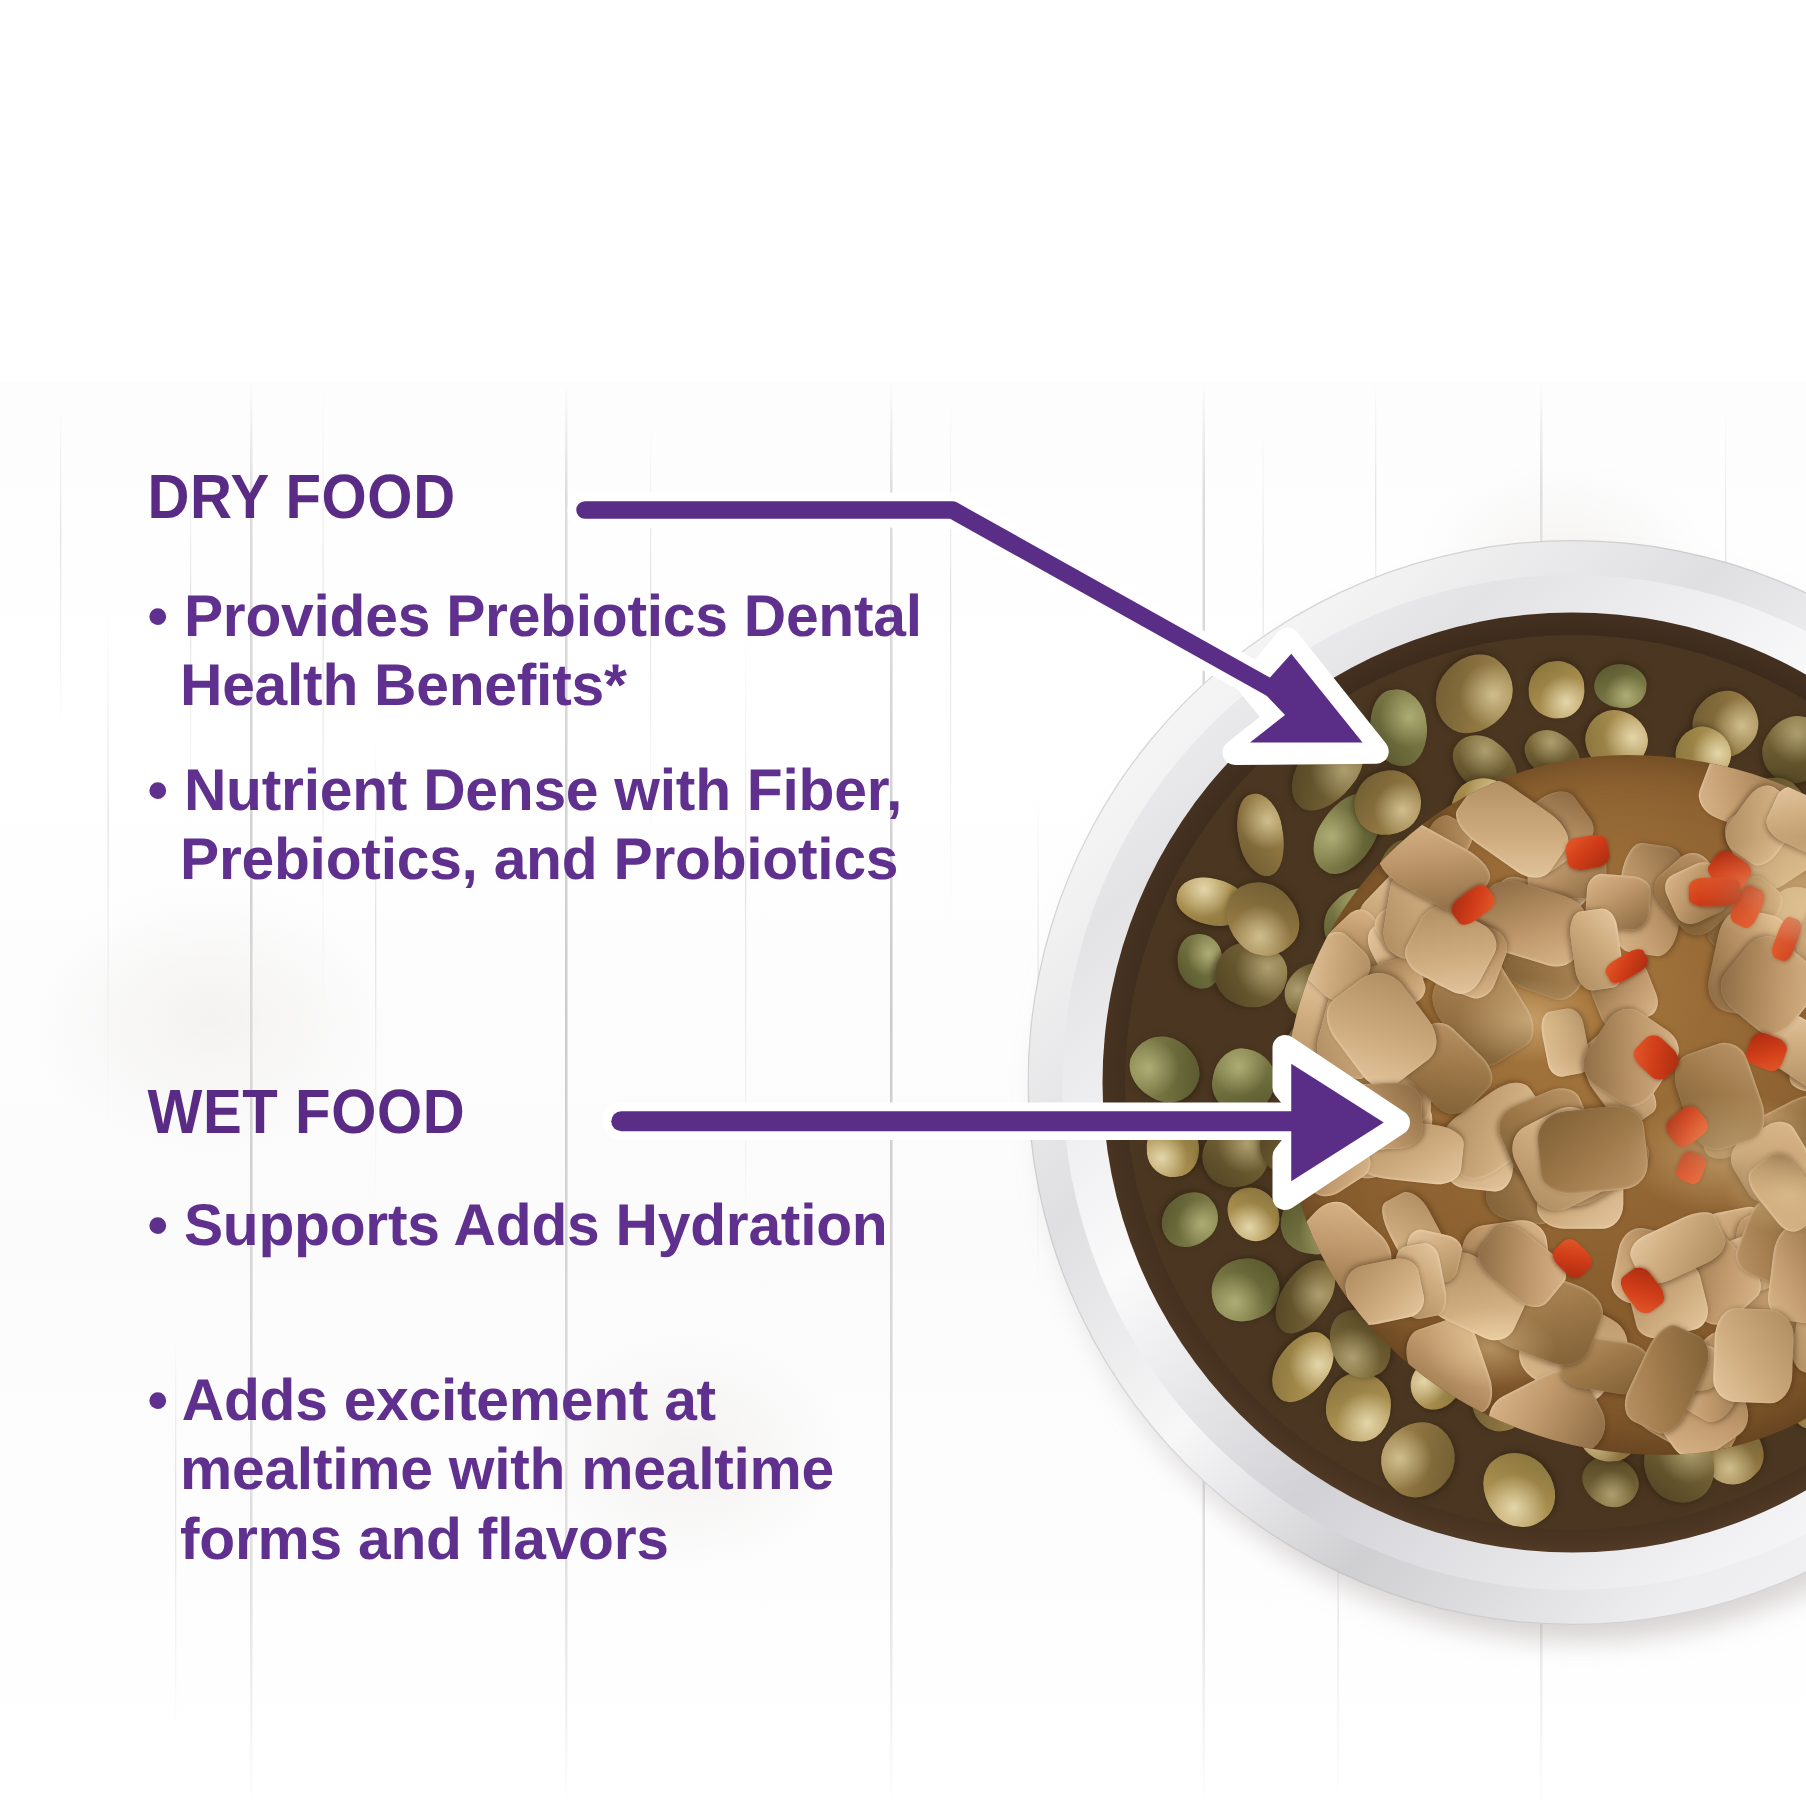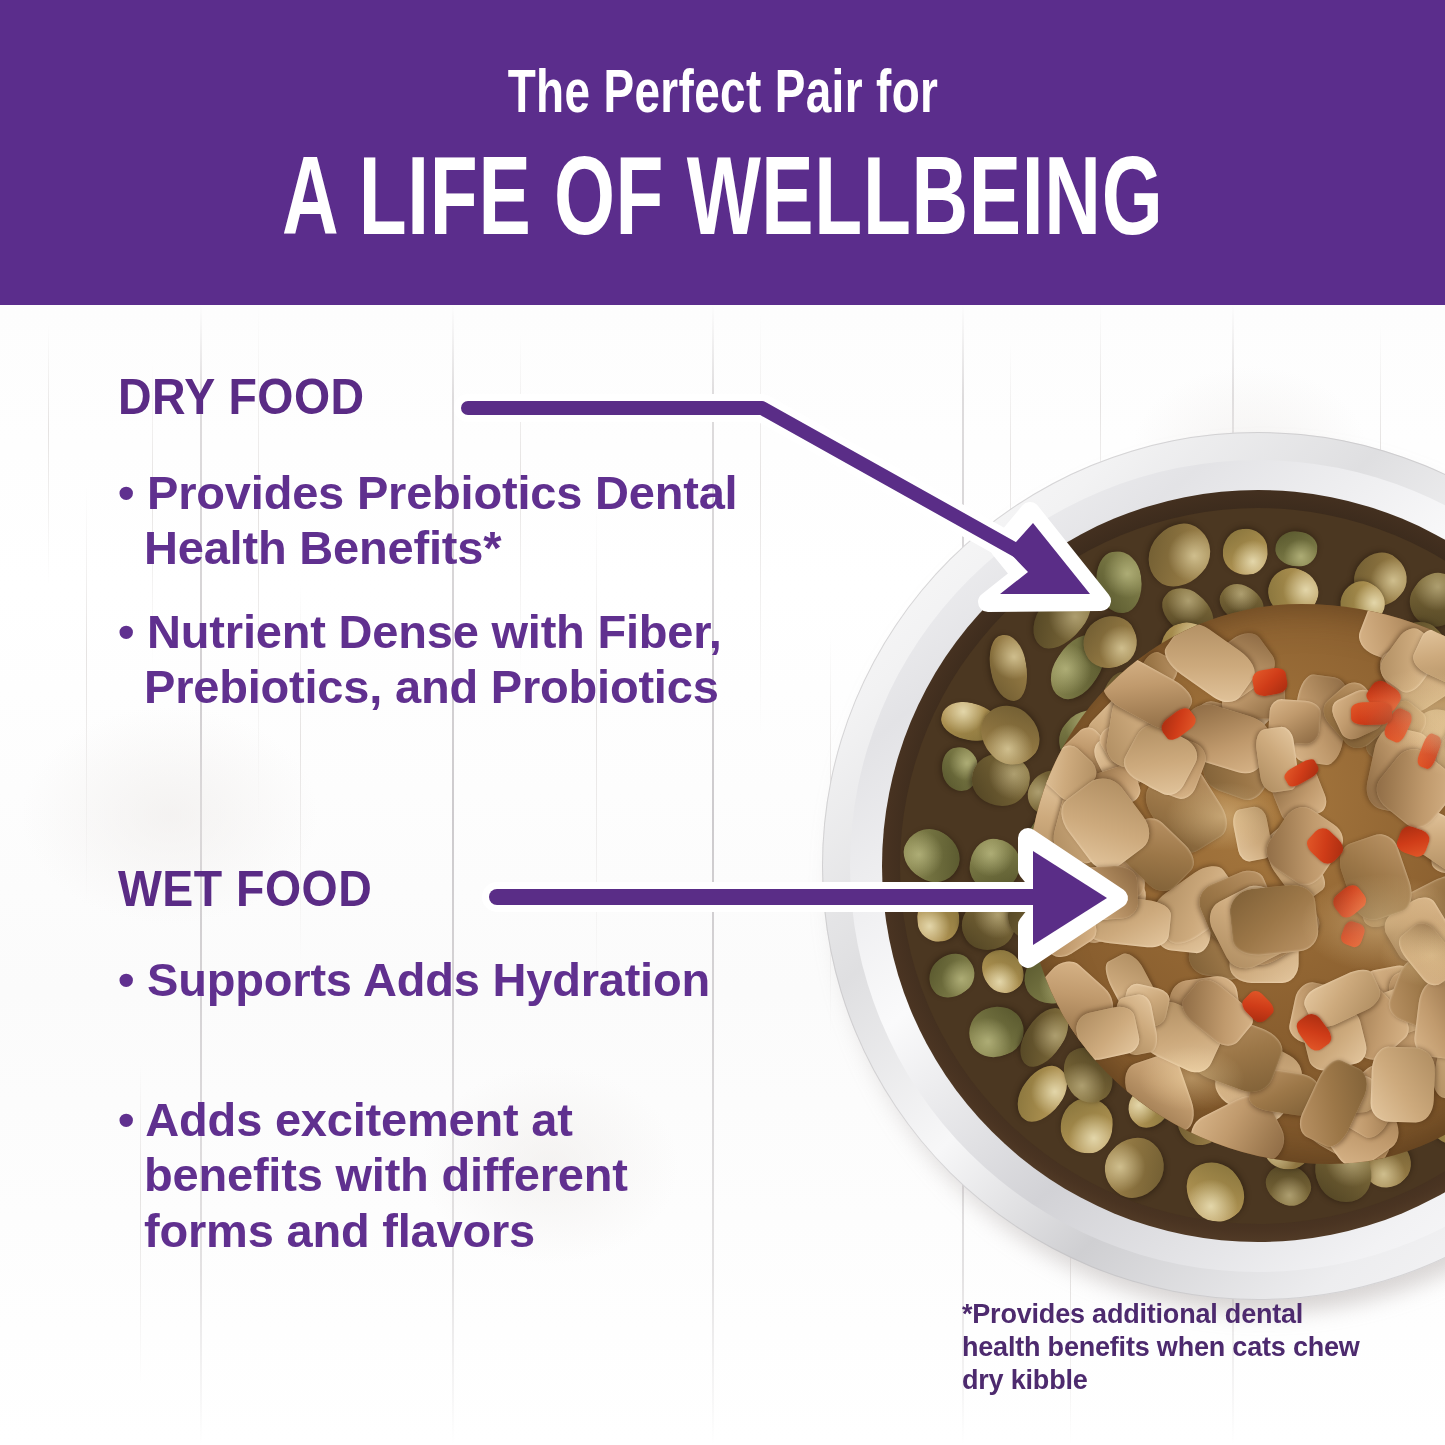--- a/index.html
+++ b/index.html
@@ -250,24 +250,20 @@
     <div class="grain" style="left:1300px;top:120px; height:460px;"></div>
     <div class="grain" style="left:1380px;top:20px;  height:300px;"></div>
     <div class="grain" style="left:1070px;top:880px; height:260px;"></div>
     <div class="grain" style="left:140px; top:760px; height:320px;"></div>
 
     <div class="wash" style="left:20px;  top:400px; width:300px; height:220px;"></div>
     <div class="wash" style="left:420px; top:760px; width:260px; height:200px;"></div>
     <div class="wash" style="left:1130px;top:60px;  width:240px; height:180px;"></div>
   </div>
 
-  <div class="header-band">
-    <div class="header-line1">The Perfect Pair for</div>
-    <div class="header-line2">A LIFE OF WELLBEING</div>
-  </div>
 
   <div class="bowl-wrap">
     <div class="bowl-shadow"></div>
     <div class="bowl-outer"></div>
     <div class="bowl-rim2"></div>
     <div class="bowl-inner-wall"></div>
 
     <div class="bowl-food">
 
       <div id="kibble-ring">
@@ -479,35 +475,34 @@
     <div class="sec-title grp-dry-title">DRY FOOD</div>
 
     <div class="bullet grp-dry-b1">• Provides Prebiotics Dental Health Benefits*</div>
 
     <div class="bullet grp-dry-b2">• Nutrient Dense with Fiber, Prebiotics, and Probiotics</div>
 
     <div class="sec-title grp-wet-title">WET FOOD</div>
 
     <div class="bullet grp-wet-b1">• Supports Adds Hydration</div>
 
-    <div class="bullet grp-wet-b2">• Adds excitement at benefits with different forms and flavors</div>
+    <div class="bullet grp-wet-b2">• Adds excitement at mealtime with mealtime forms and flavors</div>
   </div>
 
   <svg class="arrow-svg" viewBox="0 0 1445 1445">
 
     <g>
       <path d="M 468 408 L 762 408 L 1060 575" stroke="#ffffff" stroke-width="28" fill="none" stroke-linecap="round" stroke-linejoin="round"></path>
       <path d="M 1030 512 L 1101 601 L 988 602 L 1022 575 L 1000 548 Z" fill="#ffffff" stroke="#ffffff" stroke-width="20" stroke-linejoin="round"></path>
       <path d="M 468 408 L 762 408 L 1048 568" stroke="#5a2d87" stroke-width="14" fill="none" stroke-linecap="round" stroke-linejoin="round"></path>
       <path d="M 1033 523 L 1090 594 L 1000 594 L 1028 572 L 1008 551 Z" fill="#5a2d87"></path>
     </g>
 
     <g>
       <path d="M 497 897 L 1060 897" stroke="#ffffff" stroke-width="30" fill="none" stroke-linecap="round"></path>
       <path d="M 1028 838 L 1118 898 L 1028 958 L 1028 925 L 1050 897 L 1028 870 Z" fill="#ffffff" stroke="#ffffff" stroke-width="20" stroke-linejoin="round"></path>
       <path d="M 497 897 L 1045 897" stroke="#5a2d87" stroke-width="16" fill="none" stroke-linecap="round"></path>
       <path d="M 1033 851 L 1107 898 L 1033 945 Z" fill="#5a2d87"></path>
     </g>
   </svg>
 
-  <div class="footnote">*Provides additional dental health benefits when cats chew dry kibble</div>
 
 </div>
 
 </body></html>

